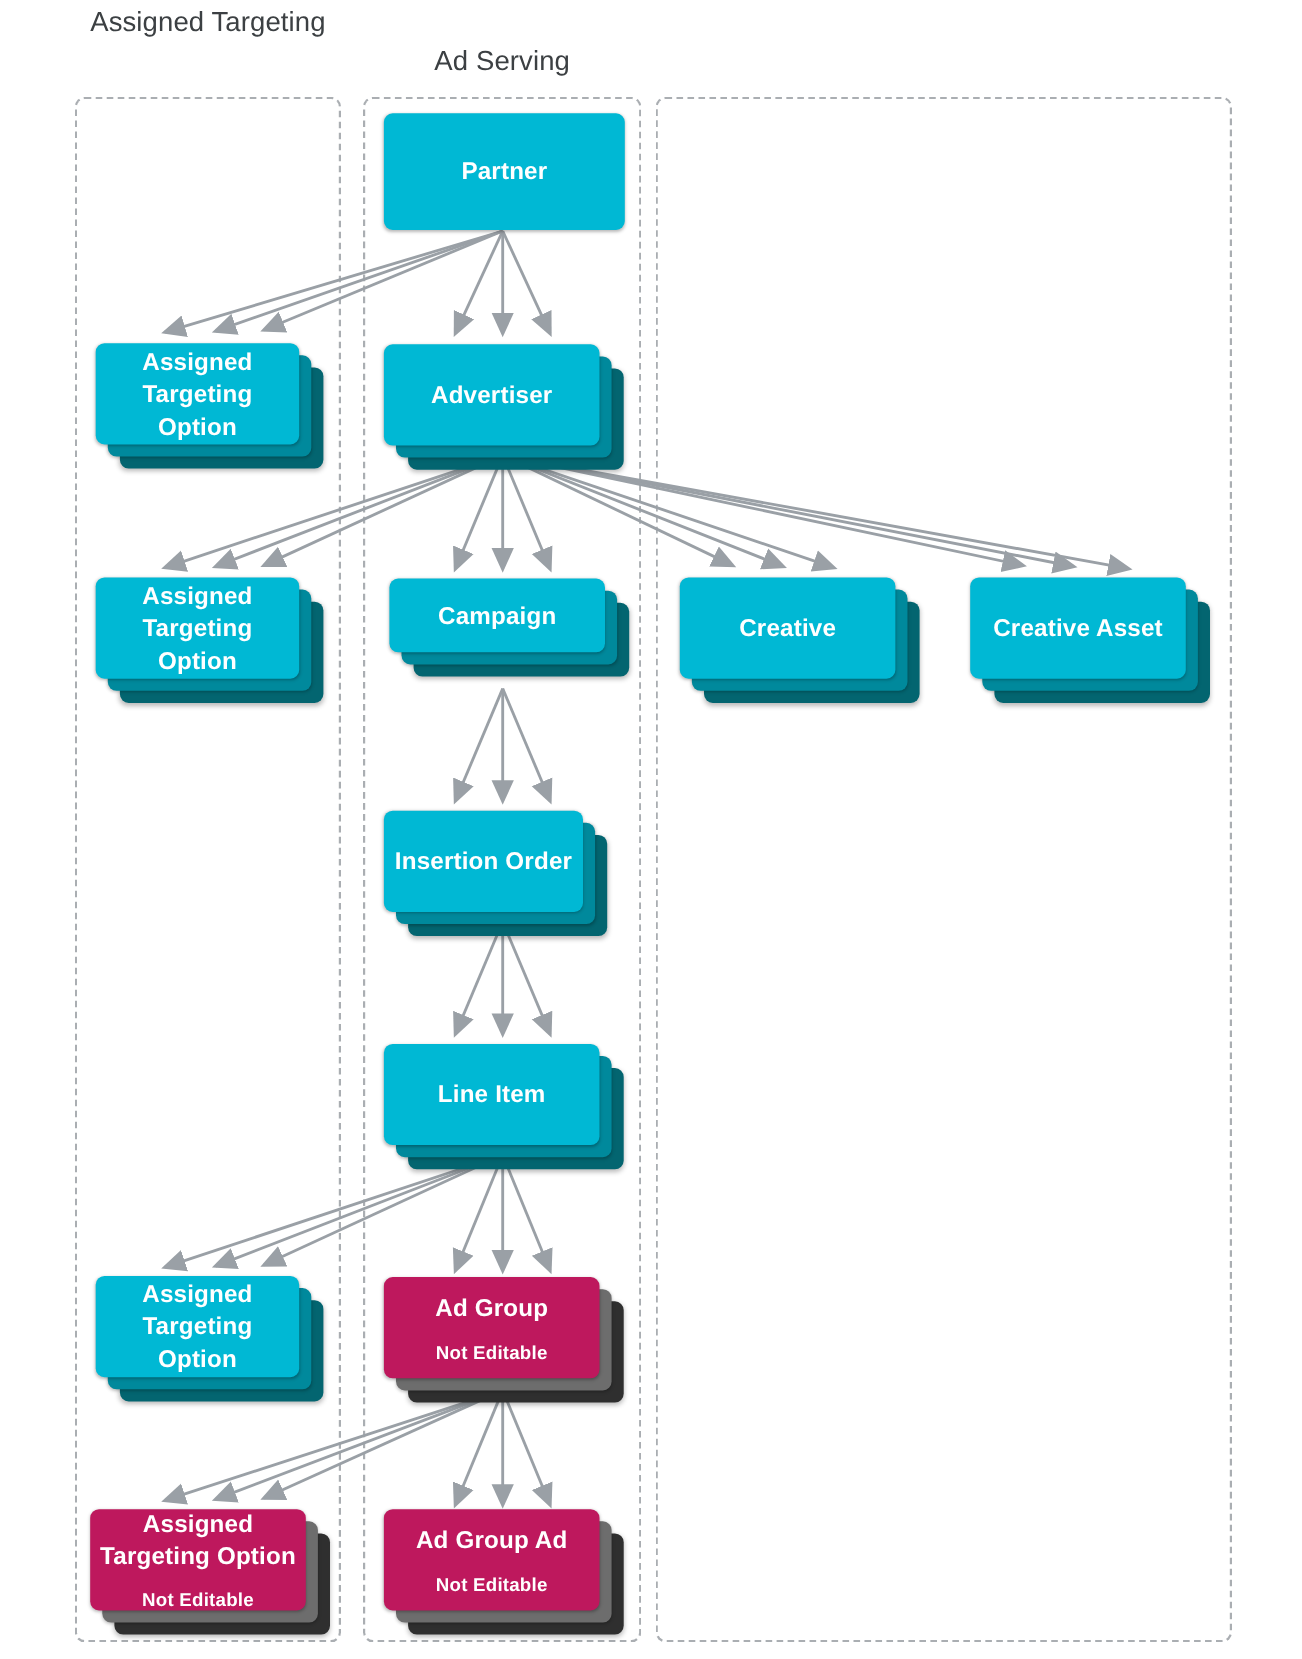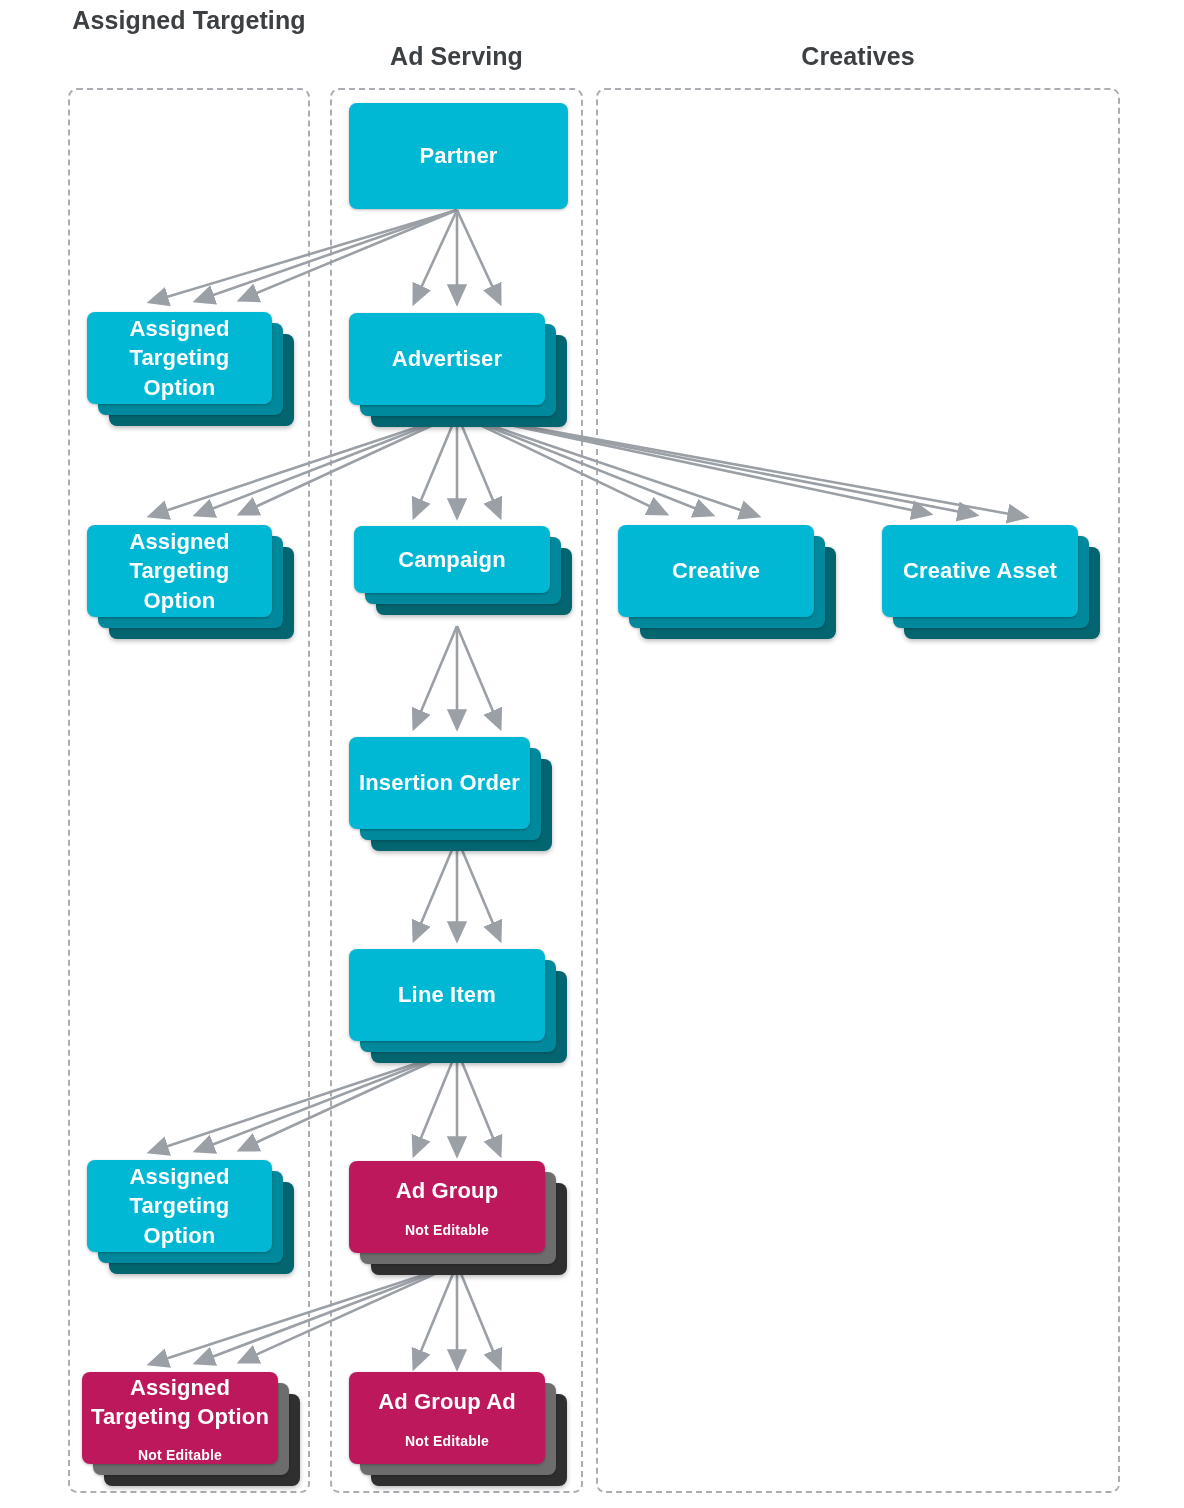--- a/index.html
+++ b/index.html
@@ -15,21 +15,21 @@
     overflow: hidden;
     background: #ffffff;
   }
 
   
   .col-title {
     position: absolute;
     text-align: center;
     color: #3c4043;
     font-size: 25px;
-    font-weight: 700;
+    font-weight: 400;
     line-height: 1.18;
     letter-spacing: 0.1px;
   }
 
   
   .group-box {
     position: absolute;
     border: 2px dashed #aaaeb2;
     border-radius: 9px;
     background: transparent;
@@ -83,35 +83,34 @@
   .gray .card-shadow-2 { background: #2f2f2f; box-shadow: 0 2px 5px rgba(0,0,0,0.28); }
 
   .node-label {
     font-size: 22px;
     font-weight: 700;
     line-height: 1.33;
     letter-spacing: 0.15px;
     white-space: pre-line;
   }
   .node-sub {
-    font-size: 14px;
+    font-size: 17px;
     font-weight: 700;
     margin-top: 16px;
     letter-spacing: 0.2px;
   }
 </style>
 </head>
 <body>
 
 <div id="stage">
 
   <div class="col-title" style="left:68px; top:6px; width:242px;">Assigned
 Targeting</div>
   <div class="col-title" style="left:330px; top:42px; width:253px;">Ad Serving</div>
-  <div class="col-title" style="left:596px; top:42px; width:524px;">Creatives</div>
 
   <div class="group-box" style="left:68px; top:88px; width:242px; height:1405px;"></div>
   <div class="group-box" style="left:330px; top:88px; width:253px; height:1405px;"></div>
   <div class="group-box" style="left:596px; top:88px; width:524px; height:1405px;"></div>
 
   <svg id="edges" viewBox="0 0 1184 1508" width="1184" height="1508">
     <defs>
       <marker id="ah" markerWidth="9" markerHeight="9" refX="7.2" refY="4.5" orient="auto" markerUnits="strokeWidth">
         <path d="M0,0.6 L8.6,4.5 L0,8.4 z" fill="#9aa0a6"></path>
       </marker>

